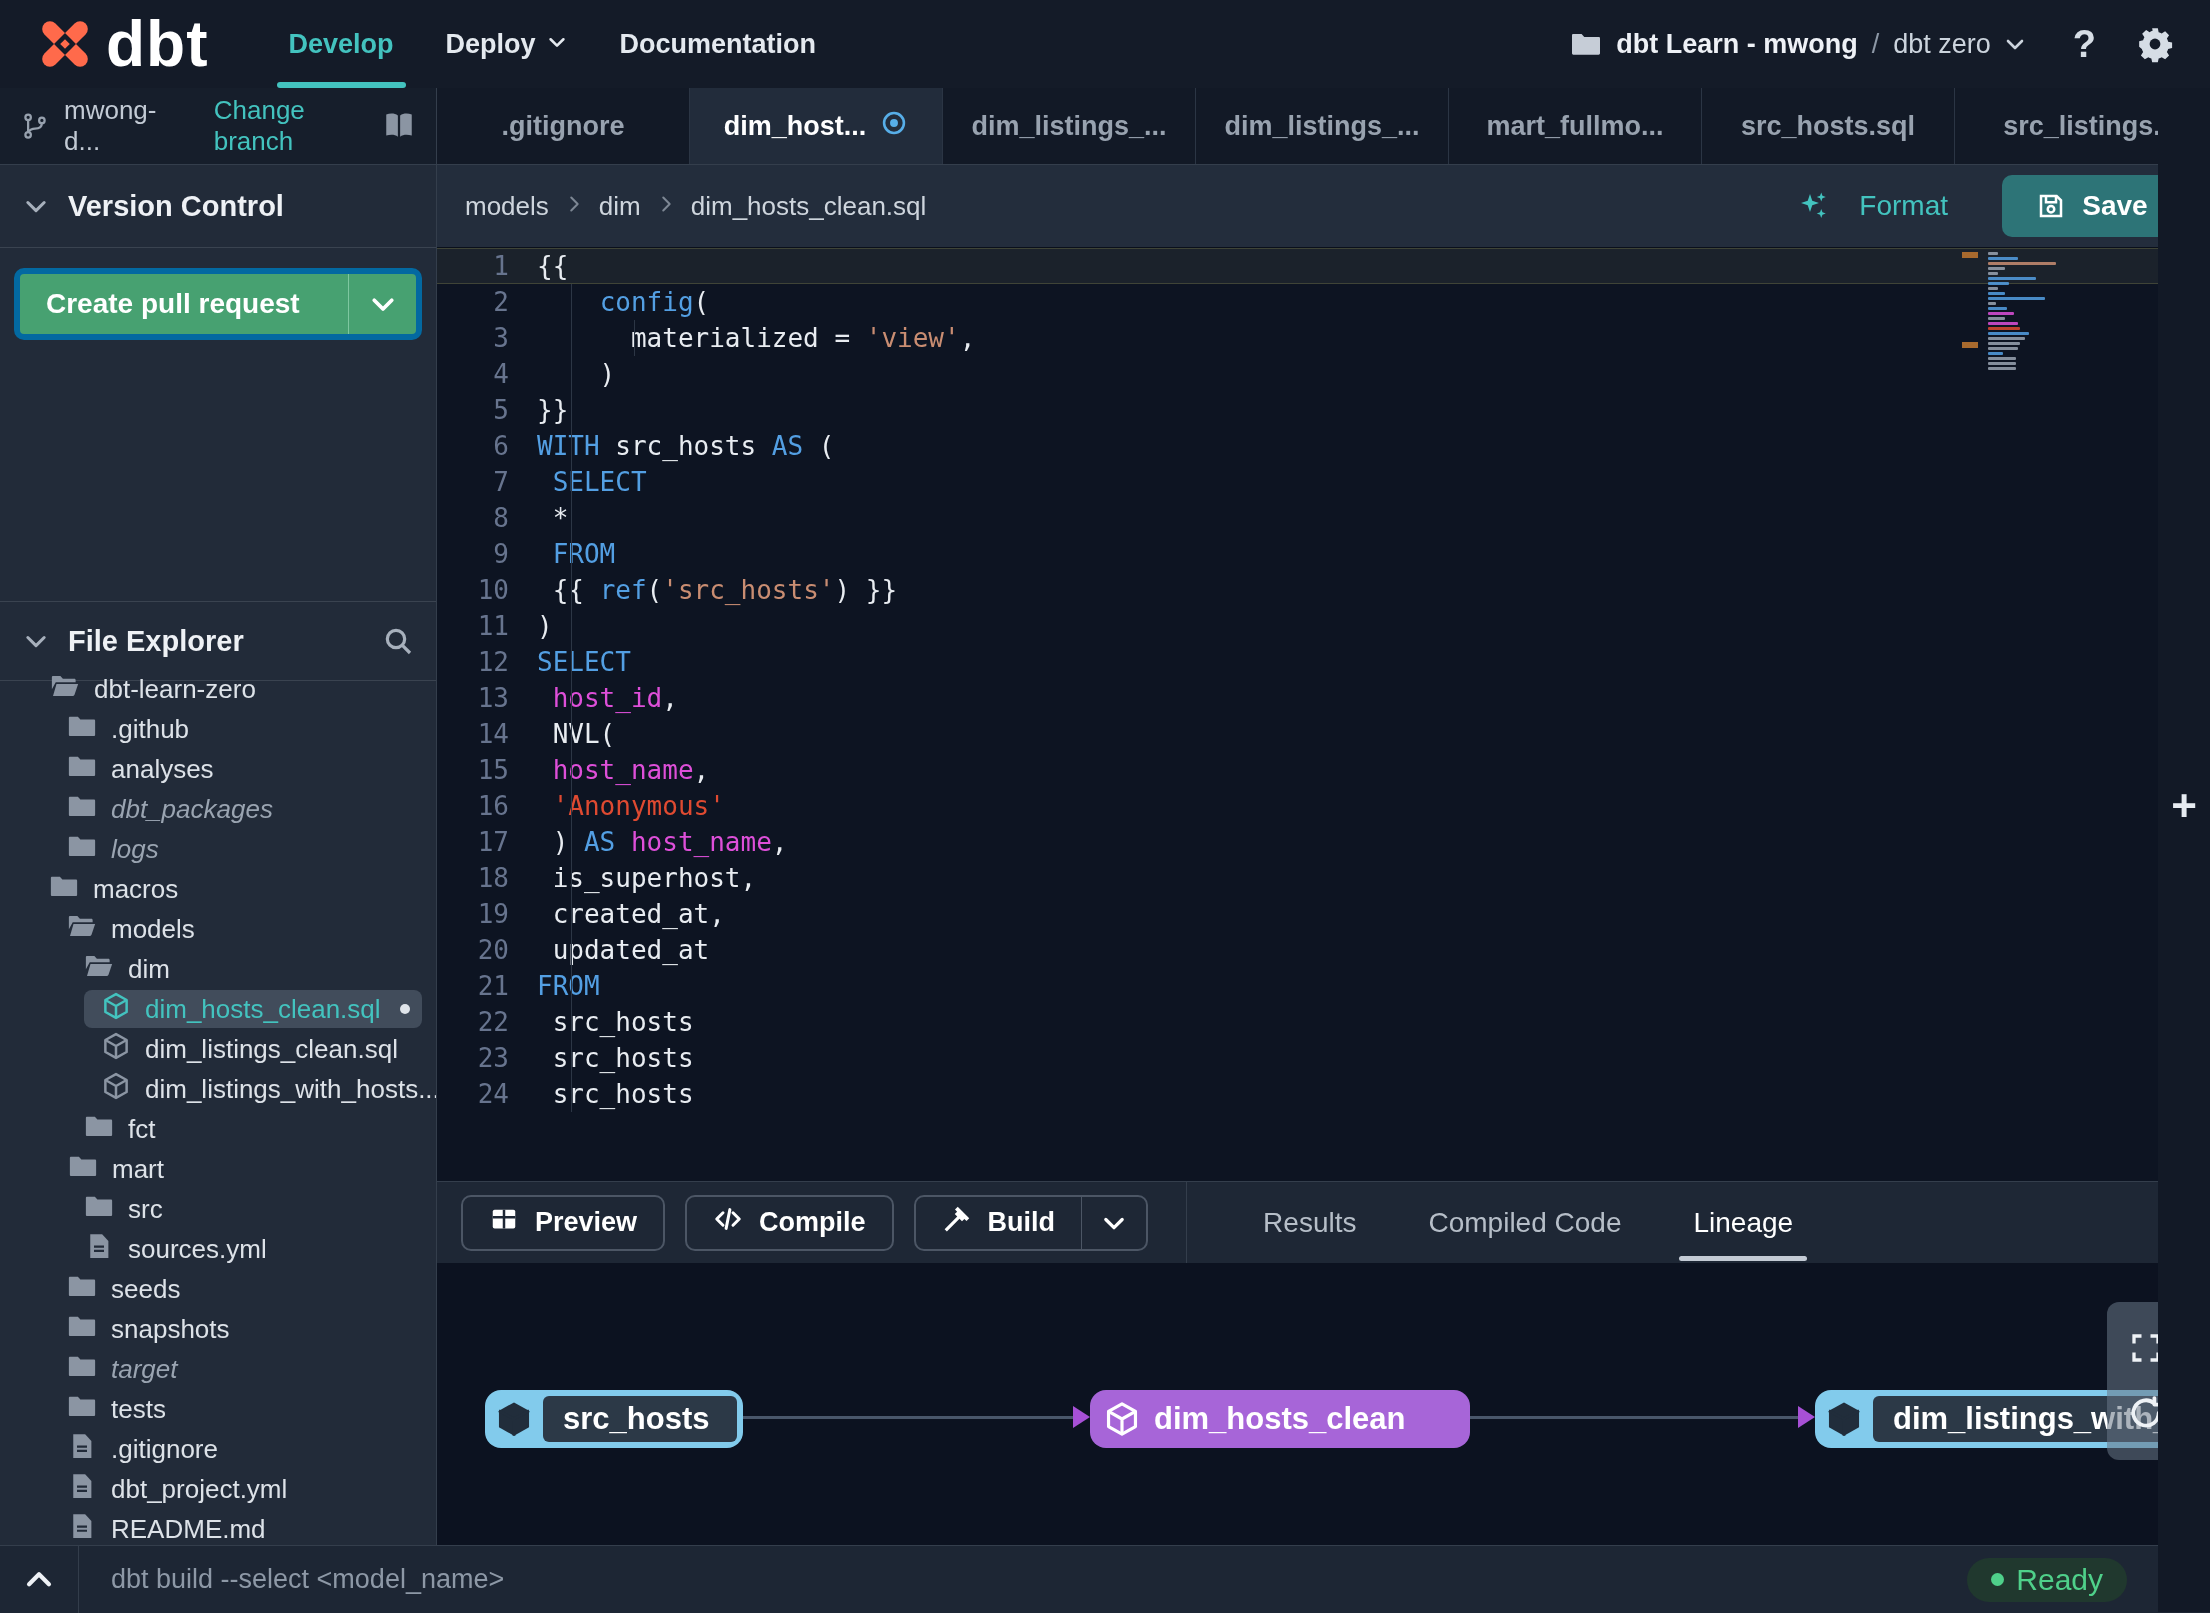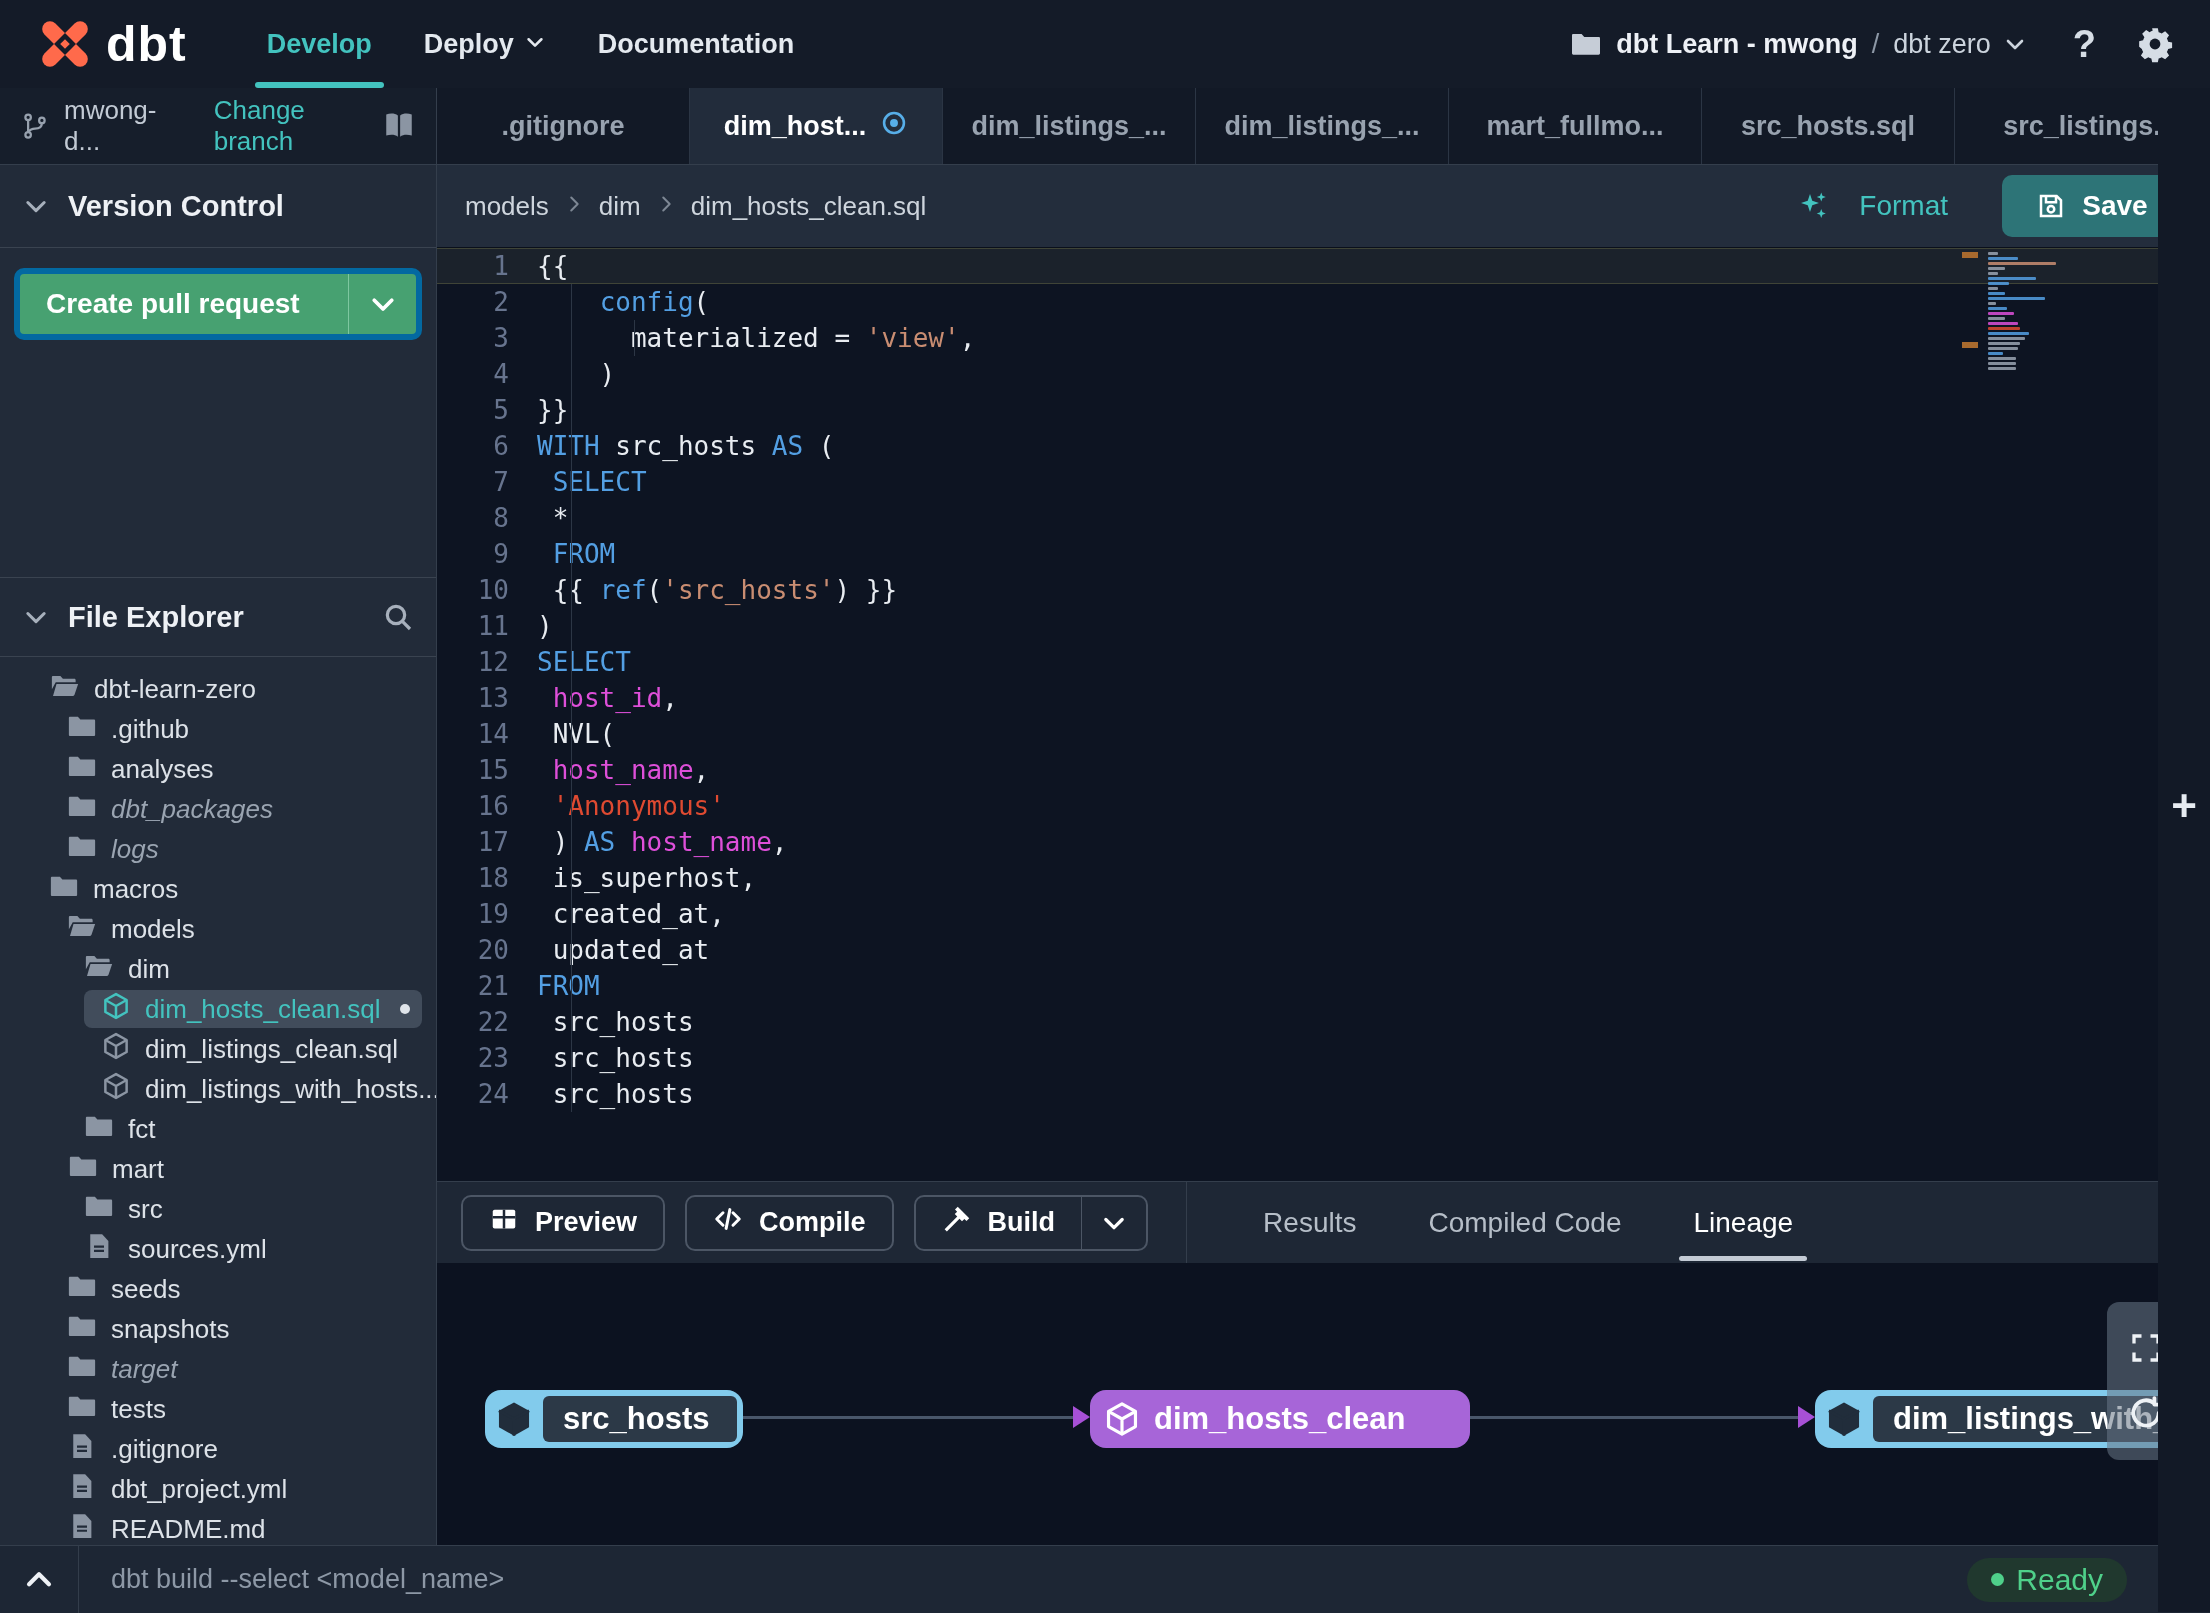--- a/index.html
+++ b/index.html
@@ -5,21 +5,21 @@
   html,body{margin:0;padding:0;background:#0d1422;}
   .app{position:relative;width:2210px;height:1613px;background:#0d1422;overflow:hidden;
        font-family:"Liberation Sans",sans-serif;-webkit-font-smoothing:antialiased;}
   .app *{box-sizing:border-box;}
   svg{display:block;}
 
   
   #topnav{position:absolute;left:0;top:0;width:2210px;height:88px;background:#141b28;
           display:flex;align-items:center;z-index:5;}
   .logo{display:flex;align-items:center;margin-left:34px;}
-  .logo-text{color:#ffffff;font-size:50px;font-weight:bold;margin-left:10px;letter-spacing:1px;}
+  .logo-text{color:#ffffff;font-size:64px;font-weight:bold;margin-left:10px;letter-spacing:1px;}
   #nav-items{display:flex;height:100%;margin-left:54px;}
   .nav-item{position:relative;display:flex;align-items:center;gap:10px;padding:0 26px;height:100%;
             font-size:27px;font-weight:600;color:#e4e9ef;cursor:pointer;}
   .nav-item.active{color:#43c3bf;}
   .nav-item.active::after{content:'';position:absolute;left:14px;right:14px;bottom:0;height:6px;
             background:#43c3bf;border-radius:3px;}
   .nav-item .chev{color:#e4e9ef;}
   .topnav-spacer{flex:1;}
   .project{display:flex;align-items:center;}
   .project-name{color:#eef1f6;font-size:27px;font-weight:bold;margin-left:14px;}
@@ -49,21 +49,21 @@
   #sidebar{position:absolute;left:0;top:165px;width:437px;height:1380px;background:#222b39;
            border-right:1px solid #343e4c;}
   .sec-header{display:flex;align-items:center;gap:18px;padding:0 22px;height:83px;
               font-size:29px;font-weight:bold;color:#eef1f5;border-bottom:1px solid #3a4350;}
   .sec-chev{color:#a7b0bc;}
   .pr-btn{margin:20px 14px 0 14px;height:72px;border-radius:10px;background:#47a171;
           border:6px solid #0369a1;display:flex;color:#fff;font-size:28px;font-weight:600;
           overflow:hidden;cursor:pointer;}
   .pr-main{flex:1;display:flex;align-items:center;padding-left:26px;}
   .pr-caret{width:68px;border-left:1px solid #7ec7a0;display:flex;align-items:center;justify-content:center;}
-  #fe-header{position:absolute;left:0;top:412px;width:100%;height:80px;border-top:1px solid #3a4350;
+  #fe-header{position:absolute;left:0;top:436px;width:100%;height:80px;border-top:1px solid #3a4350;
              border-bottom:1px solid #3a4350;display:flex;align-items:center;gap:18px;padding:0 22px;
              font-size:29px;font-weight:bold;color:#eef1f5;}
   .fe-search{margin-left:auto;color:#a7b0bc;cursor:pointer;}
   #tree{position:absolute;left:0;top:498px;right:0;bottom:0;overflow:hidden;padding-top:6px;}
   .trow{position:relative;height:40px;display:flex;align-items:center;font-size:26px;color:#dde2e8;cursor:pointer;}
   .trow .ticon{flex:none;width:30px;margin-right:14px;color:#8b95a3;position:relative;z-index:1;}
   .trow .tlabel{position:relative;z-index:1;white-space:nowrap;}
   .trow.italic .tlabel{font-style:italic;color:#9aa4b1;}
   .trow.selected::before{content:'';position:absolute;left:84px;right:14px;top:1px;bottom:1px;
                          background:#414c5b;border-radius:8px;}

